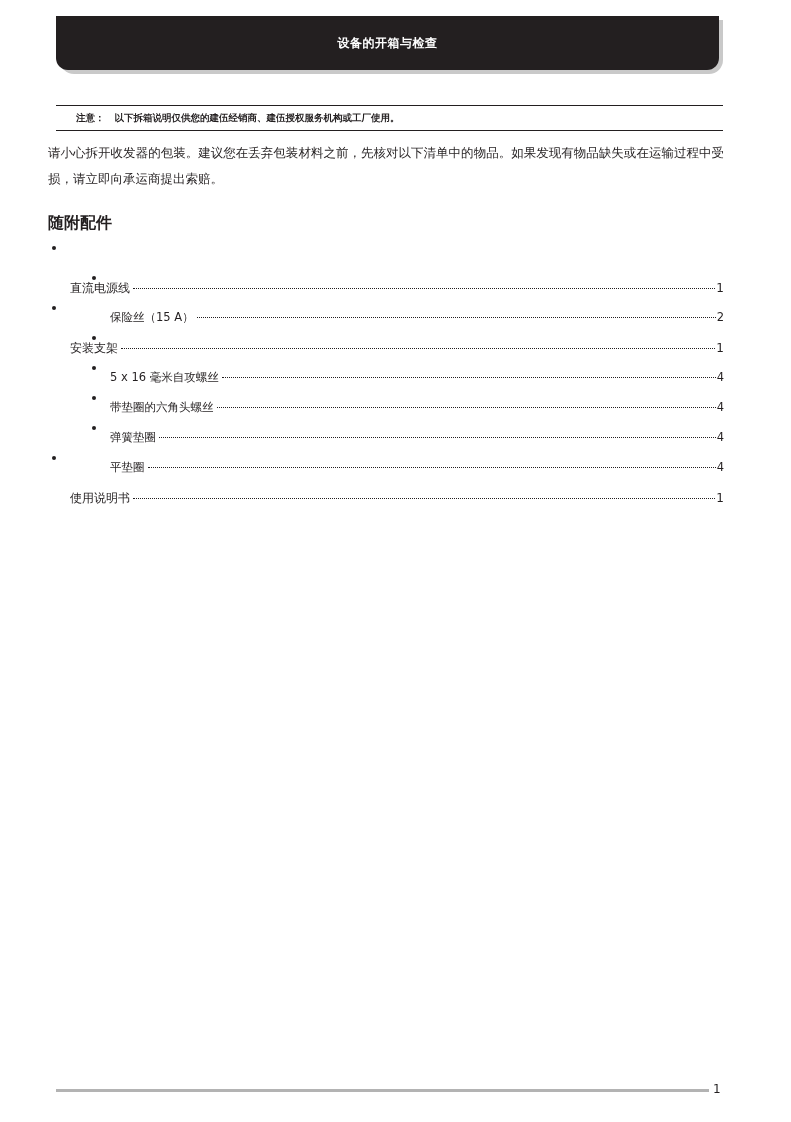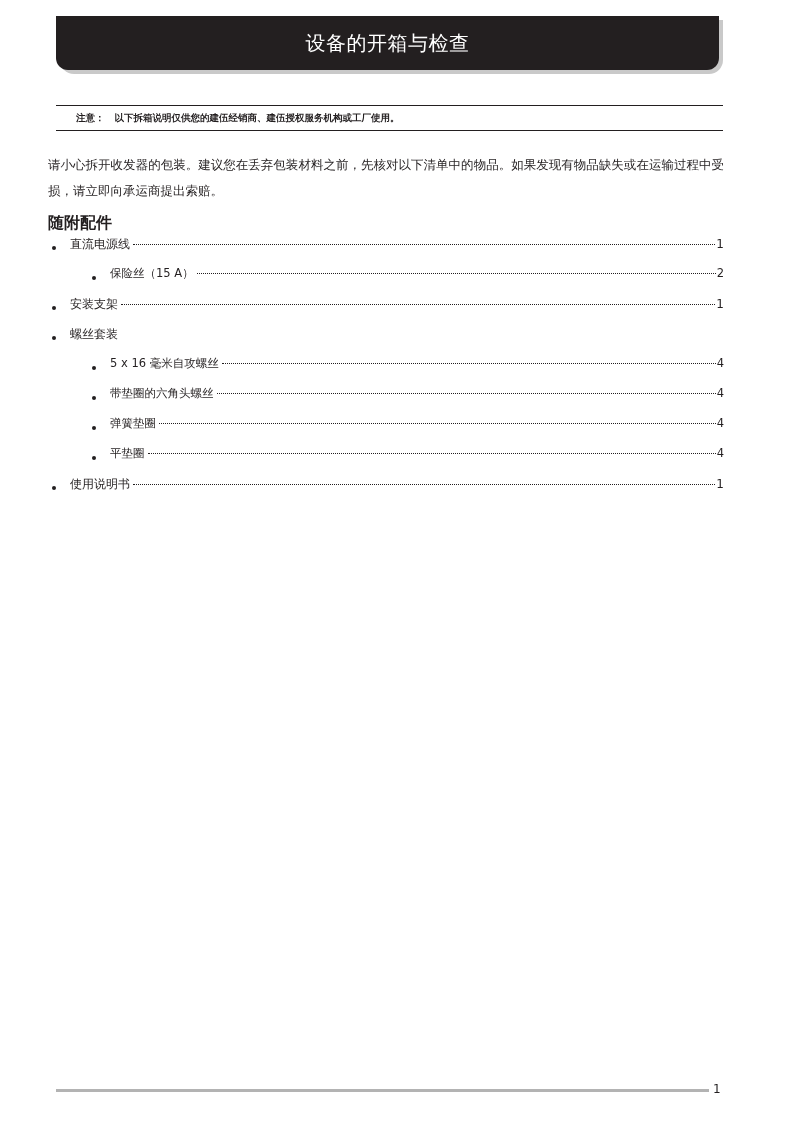--- a/index.html
+++ b/index.html
@@ -45,22 +45,22 @@
     width: 663px;
     height: 54px;
     border-radius: 0 0 12px 12px;
     background: #231f20;
     display: flex;
     align-items: center;
     justify-content: center;
   }
   .banner-title {
     color: #ffffff;
-    font-size: 20px;
-    font-weight: normal;
+    font-size: 12px;
+    font-weight: bold;
     letter-spacing: 0.5px;
   }
 
   
   .rule {
     position: absolute;
     left: 56px;
     width: 667px;
     height: 1px;
     background: #231f20;
@@ -77,21 +77,21 @@
     color: #231f20;
     line-height: 14px;
     white-space: nowrap;
   }
   .note .note-label { margin-right: 10px; }
 
   
   .intro {
     position: absolute;
     left: 48px;
-    top: 152px;
+    top: 140px;
     width: 676px;
     font-size: 12.5px;
     line-height: 26px;
     color: #231f20;
     text-align: justify;
   }
 
   
   .section-heading {
     position: absolute;
@@ -129,20 +129,21 @@
 
   .entry {
     display: flex;
     align-items: baseline;
     width: 100%;
     font-size: 12px;
     color: #231f20;
   }
   .entry .label {
     white-space: nowrap;
+    margin-top: 44px;
   }
   .entry .leader {
     flex: 1 1 auto;
     margin: 0 1px 0 3px;
     border-bottom: 1px dotted #231f20;
     transform: translateY(-3px);
     min-width: 8px;
     height: 1px;
   }
   .entry .qty {
@@ -217,28 +218,20 @@
 
     <div class="row lvl1">
       <span class="bullet"></span>
       <span class="entry">
         <span class="label">安装支架</span>
         <span class="leader"></span>
         <span class="qty">1</span>
       </span>
     </div>
 
-    <div class="row lvl1 noleader">
-      <span class="bullet"></span>
-      <span class="entry">
-        <span class="label">螺丝套装</span>
-        <span class="leader"></span>
-        <span class="qty"></span>
-      </span>
-    </div>
 
     <div class="row lvl2">
       <span class="bullet"></span>
       <span class="entry">
         <span class="label">5 x 16 毫米自攻螺丝</span>
         <span class="leader"></span>
         <span class="qty">4</span>
       </span>
     </div>
 

